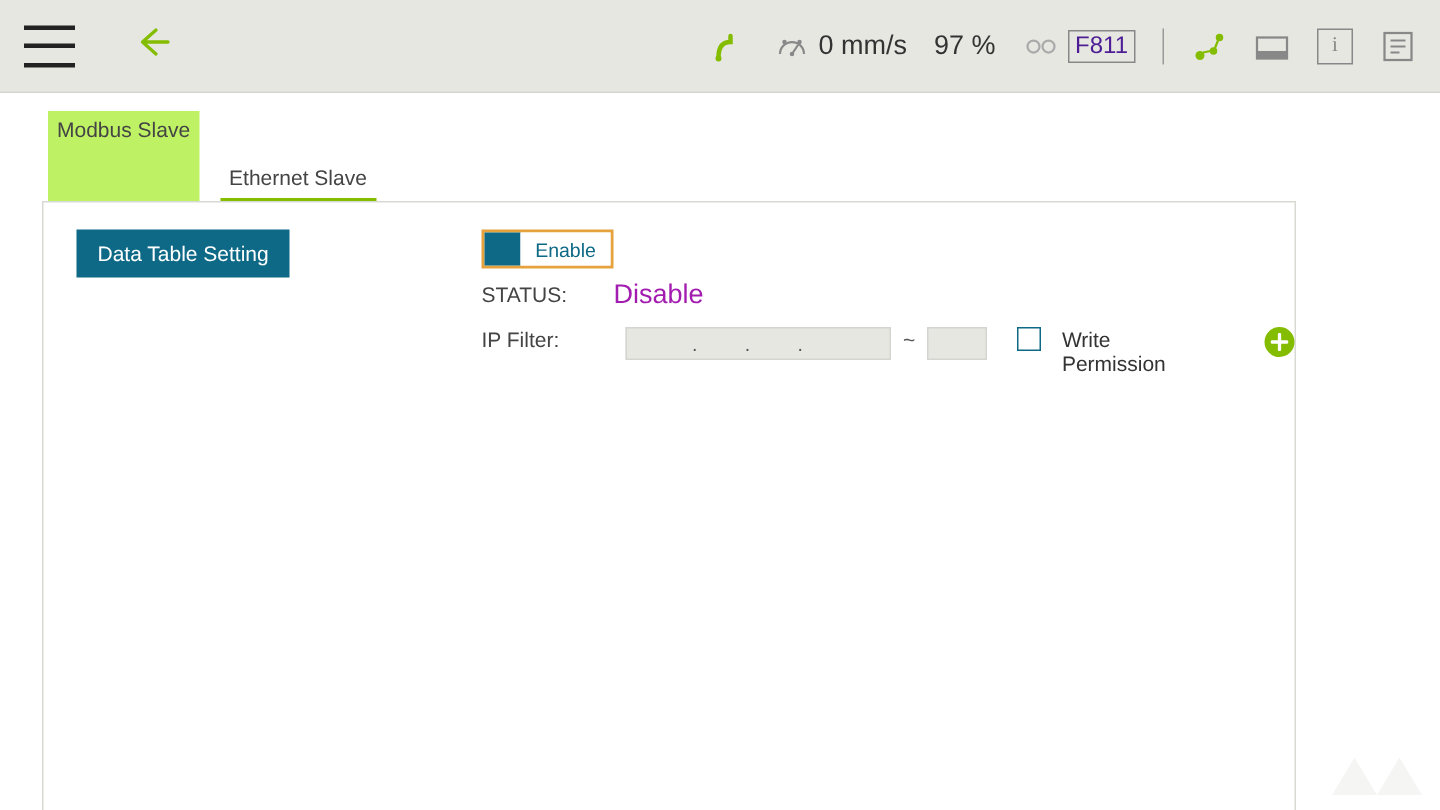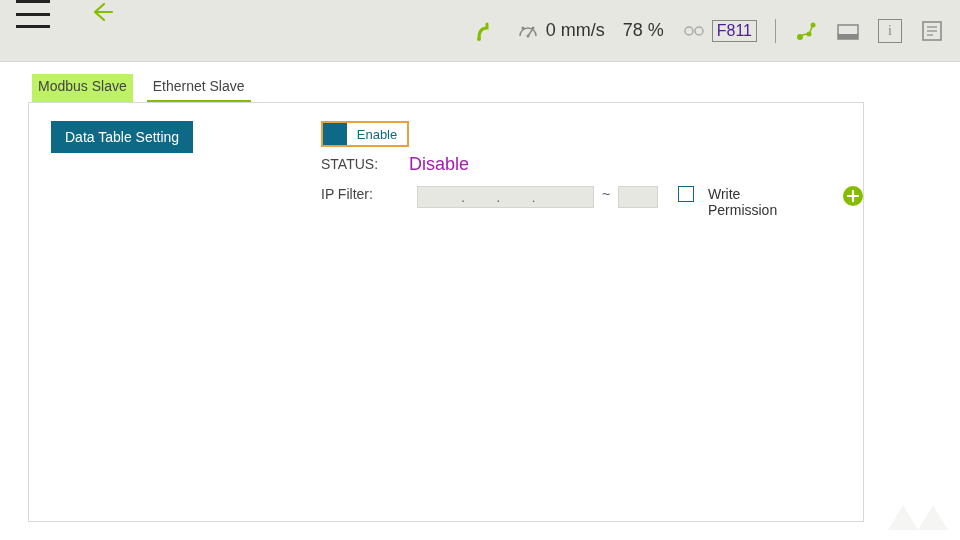--- a/index.html
+++ b/index.html
@@ -2,20 +2,21 @@
 <html><head>
 <meta charset="utf-8">
 <style>
   * { box-sizing: border-box; margin: 0; padding: 0; }
   html, body { width: 960px; height: 540px; font-family: "Segoe UI", Arial, sans-serif; background: #fff; overflow: hidden; }
   .topbar {
     height: 62px;
     background: #e7e7e2;
     border-bottom: 1px solid #d4d4d0;
     display: flex;
+    align-items: center;
     padding: 0 10px;
   }
   .hamburger {
     width: 34px; height: 28px;
     display: flex; flex-direction: column; justify-content: space-between;
     cursor: pointer; margin-left: 6px;
   }
   .hamburger span { display: block; height: 3px; background: #222; width: 100%; }
   .back-arrow {
     margin-left: 40px;
@@ -25,21 +26,21 @@
   .status-group { display: flex; align-items: center; gap: 18px; padding-right: 6px; }
   .status-item { display: flex; align-items: center; gap: 6px; font-size: 18px; color: #333; }
   .icon-box { width: 24px; height: 24px; display: inline-flex; align-items: center; justify-content: center; }
   .code-box { border: 1px solid #888; padding: 0 4px; font-size: 16px; height: 22px; display: inline-flex; align-items: center; color: #4c1d95; }
   .vline { width: 1px; height: 24px; background: #999; }
   .outline-icon { width: 24px; height: 24px; border: 1.5px solid #888; display: inline-flex; align-items: center; justify-content: center; }
   .content-wrap { padding: 12px 28px 0 28px; }
   .tabs { display: flex; gap: 14px; font-size: 14px; margin-bottom: 0; padding-left: 4px;}
   .tab { padding: 4px 6px 6px 6px; color: #444; cursor: pointer; }
   .tab.inactive { background: #bef264; }
-  .tab.active { border-bottom: 2px solid #84bd00; }
+  .tab.active { border-bottom: 2px solid #84bd00; margin-top: 32px; }
   .panel {
     border: 1px solid #d9d9d4;
     width: 836px;
     height: 420px;
     background: #fff;
     padding: 18px 22px;
     position: relative;
   }
   .btn-primary {
     background: #0d6986;
@@ -120,21 +121,21 @@
             <path d="M3 16 A8 8 0 0 1 19 16" stroke="#888" stroke-width="1.5" fill="none"></path>
             <circle cx="11" cy="16" r="1.5" fill="#888"></circle>
             <path d="M11 16 L15 10" stroke="#888" stroke-width="1.5"></path>
             <circle cx="6" cy="8" r="1.5" fill="#888"></circle>
             <circle cx="16" cy="8" r="1.5" fill="#888"></circle>
           </svg>
       </span>
       <span>0 mm/s</span>
     </div>
     <div class="status-item">
-      <span>78 %</span>
+      <span>97 %</span>
     </div>
     <div class="status-item">
       <span class="icon-box">
         <svg width="20" height="14" viewBox="0 0 20 14">
             <circle cx="5" cy="7" r="4" stroke="#aaa" stroke-width="1.5" fill="none"></circle>
             <circle cx="15" cy="7" r="4" stroke="#aaa" stroke-width="1.5" fill="none"></circle>
           </svg>
       </span>
       <span class="code-box">F811</span>
     </div>

